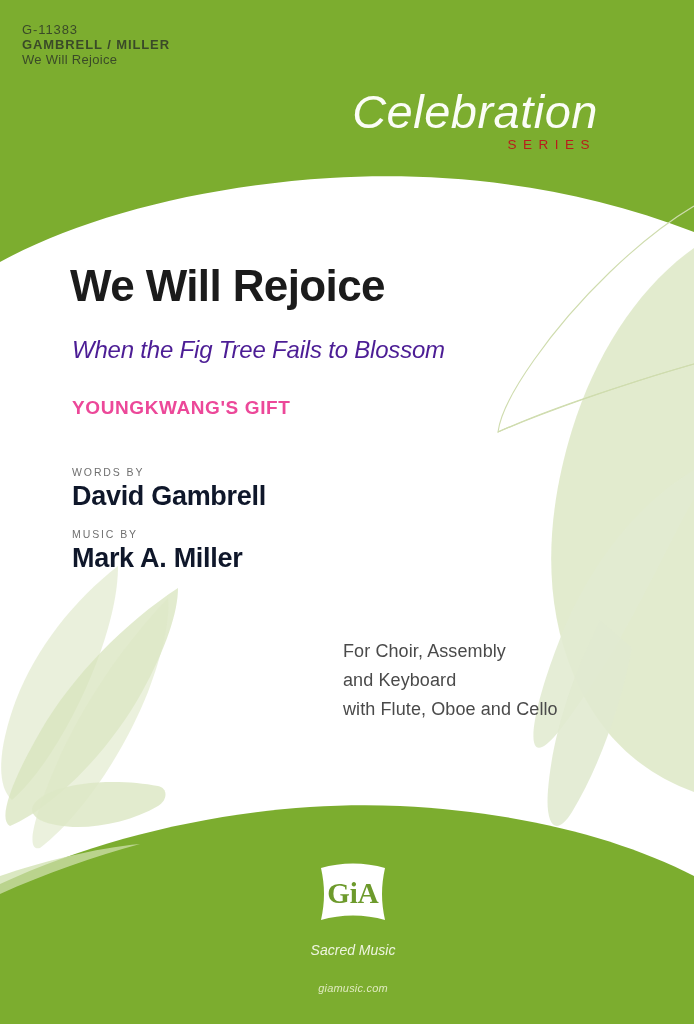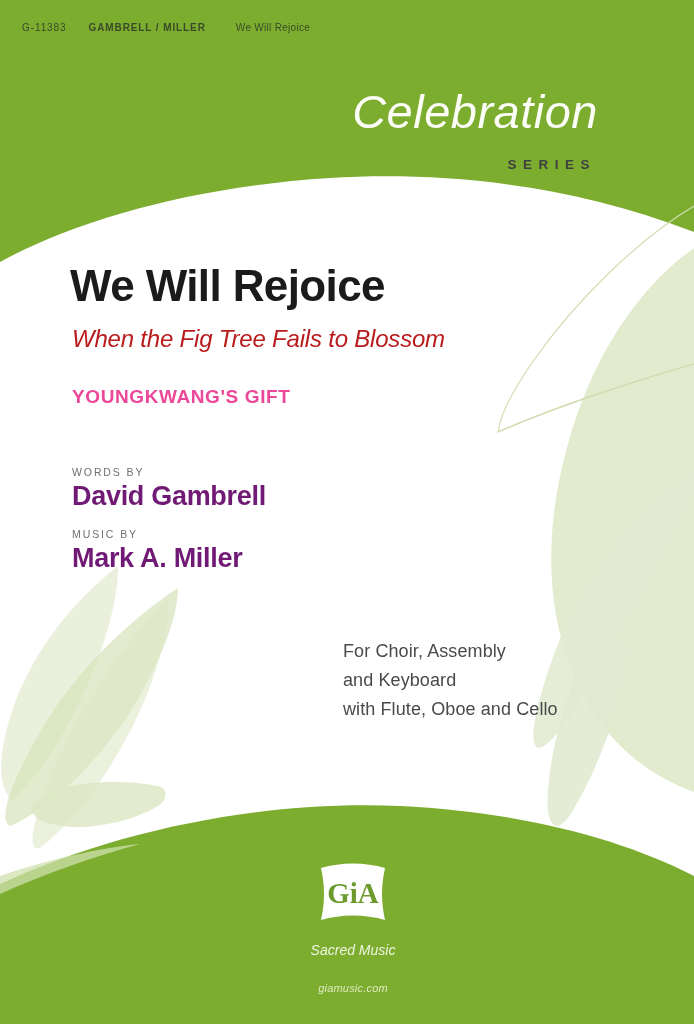--- a/index.html
+++ b/index.html
@@ -26,23 +26,24 @@
   }
 
   
   .header-line {
     position: absolute;
     top: 22px;
     left: 22px;
     display: flex;
     align-items: baseline;
     color: #3a4a28;
-    font-size: 10px;
+    font-size: 13px;
     letter-spacing: 0.9px;
     white-space: nowrap;
+    flex-direction: column;
   }
   .header-line .hl-cat { font-weight: 700; }
   .hl-gap1 { width: 22px; }
   .hl-gap2 { width: 30px; }
   .hl-title { letter-spacing: 0.3px; }
 
   
   .series-block {
     position: absolute;
     top: 88px;
@@ -52,49 +53,49 @@
   }
   .series-name {
     font-size: 47px;
     font-style: italic;
     font-weight: 300;
     letter-spacing: 0.5px;
     line-height: 1;
     color: #fbfdf6;
   }
   .series-sub {
-    margin-top: 22px;
+    margin-top: 2px;
     font-size: 13.5px;
     letter-spacing: 6.5px;
-    font-weight: 700;
-    color: #404040;
+    font-weight: 400;
+    color: #b91c1c;
     padding-right: 2px;
   }
 
   
   .title-block {
     position: absolute;
     left: 70px;
     top: 263px;
     width: 560px;
   }
   .work-title {
     font-size: 44px;
     font-weight: 700;
     letter-spacing: -0.6px;
     color: #1b1b1b;
     line-height: 1.05;
     margin: 0;
   }
   .work-subtitle {
-    margin: 16px 0 0 2px;
+    margin: 27px 0 0 2px;
     font-size: 24px;
     font-style: italic;
     font-weight: 400;
-    color: #b91c1c;
+    color: #4c1d95;
     letter-spacing: -0.2px;
   }
   .tune-name {
     margin: 33px 0 0 2px;
     font-size: 19px;
     font-weight: 700;
     letter-spacing: 0.6px;
     color: #ec4899;
   }
 
@@ -108,21 +109,21 @@
   .credit-label {
     font-size: 10.5px;
     letter-spacing: 1.9px;
     color: #6f6f6f;
     font-weight: 400;
     margin-bottom: 4px;
   }
   .credit-name {
     font-size: 27px;
     font-weight: 700;
-    color: #701a75;
+    color: #0f172a;
     letter-spacing: -0.3px;
     line-height: 1.1;
   }
 
   
   .instrumentation {
     position: absolute;
     left: 343px;
     top: 637px;
     font-size: 18px;

